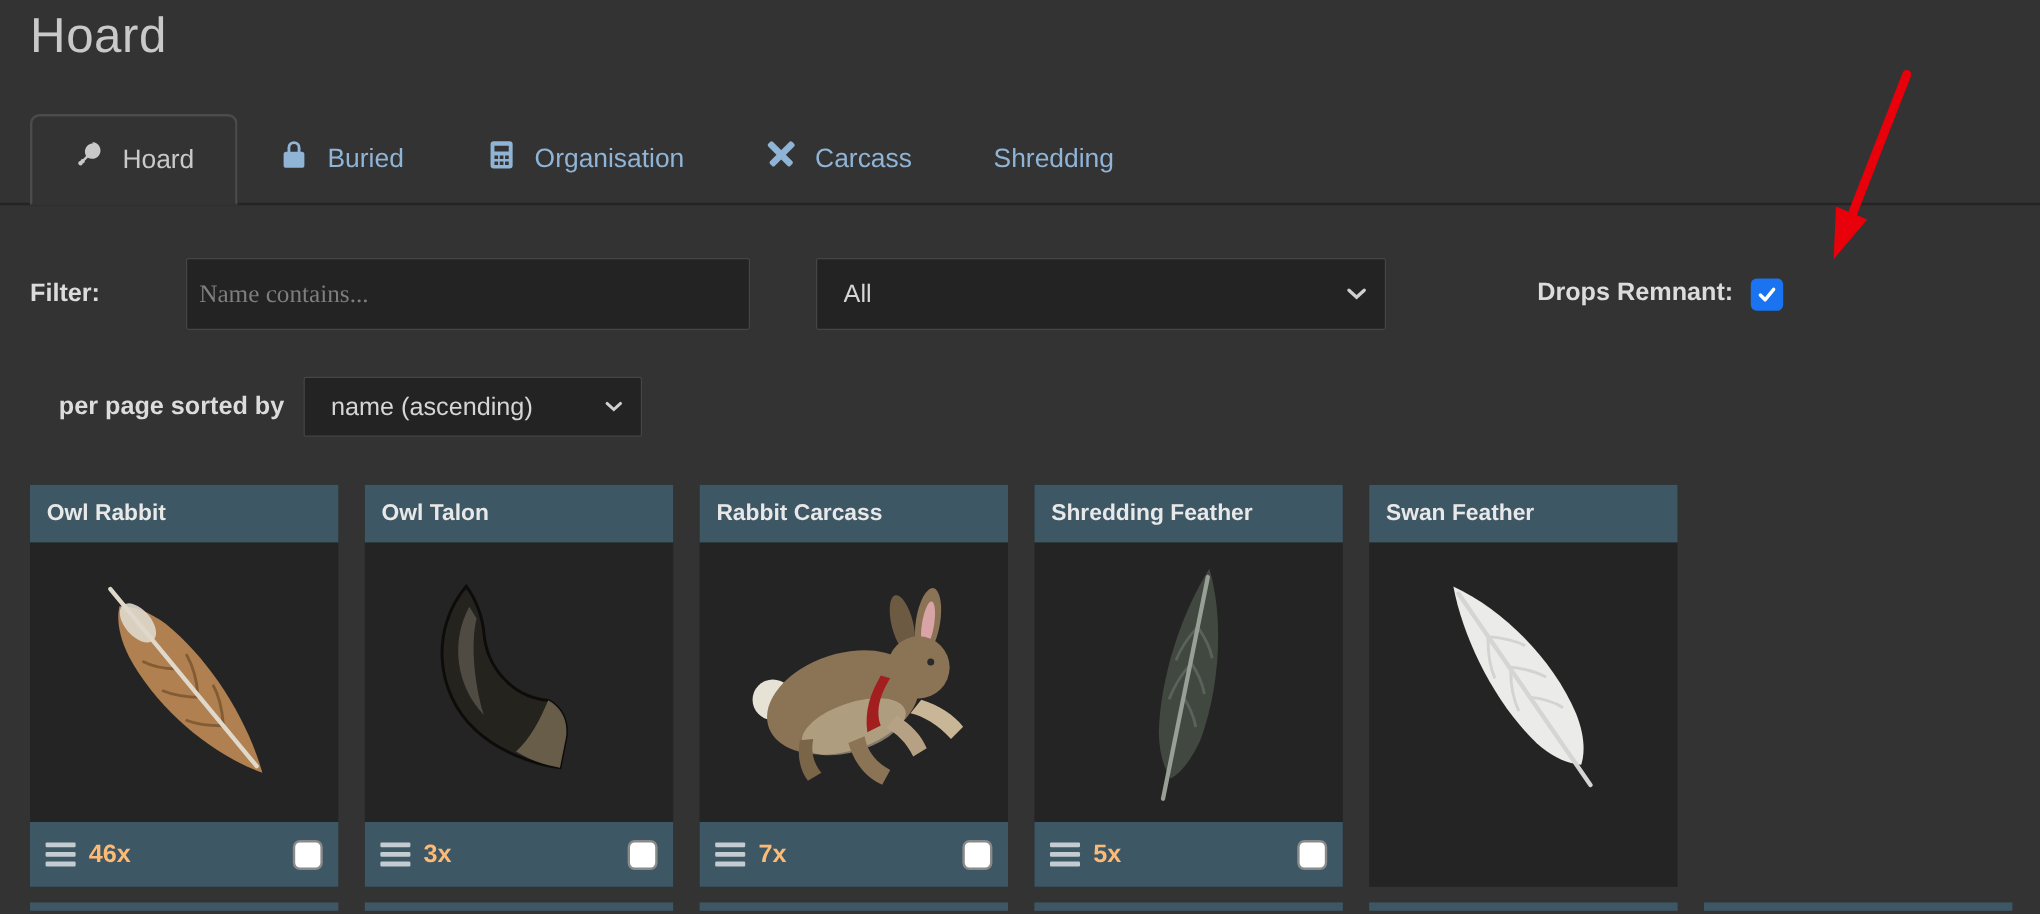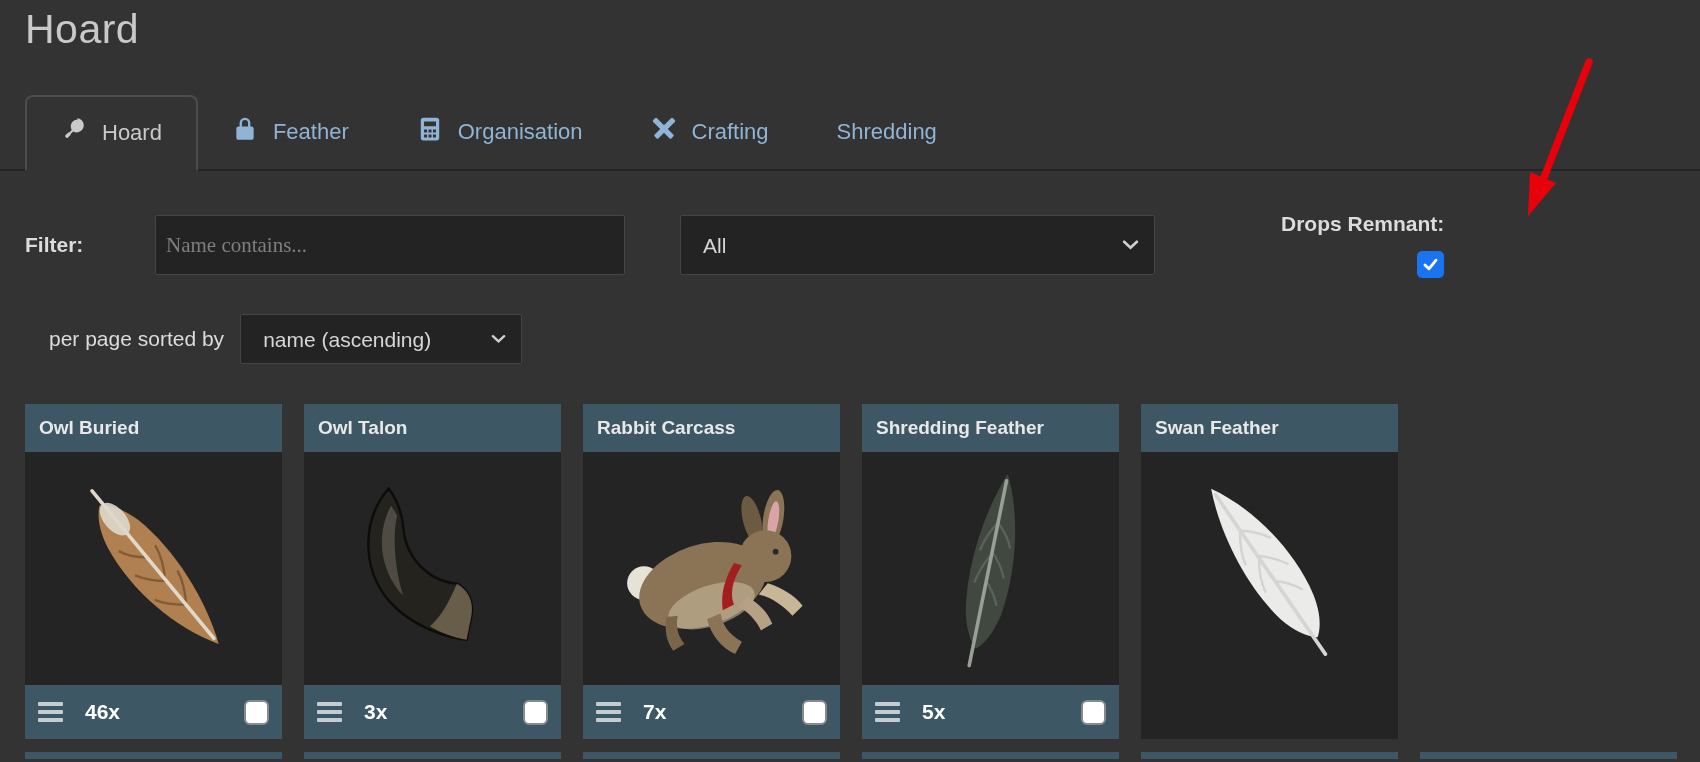--- a/index.html
+++ b/index.html
@@ -40,44 +40,44 @@
   .name-input::placeholder{color:#7e7e7e;}
   .select-wrap{position:relative; height:60px;}
   .select-wrap select{
     appearance:none; -webkit-appearance:none; width:100%; height:100%;
     background:#232323; border:1px solid #454545; color:#d6d6d6; font-size:21px;
     padding:0 44px 0 22px; border-radius:2px; outline:none; cursor:pointer;
     font-family:"Liberation Sans", sans-serif;
   }
   .select-wrap .chev{position:absolute; right:16px; top:50%; transform:translateY(-50%); pointer-events:none; display:flex;}
   .cat-select{margin-left:55px; width:475px;}
-  .remnant{margin-left:126px; display:flex; align-items:flex-end; gap:15px;flex-direction:column;}
+  .remnant{margin-left:126px; display:flex; align-items:flex-start; gap:15px;}
   .remnant-label{font-size:21px; font-weight:700; color:#dcdcdc;}
   .remnant-cb{
     width:27px; height:27px; border-radius:5px; background:var(--checkbox-blue);
     display:flex; align-items:center; justify-content:center; cursor:pointer;
   }
   
   .perpage-row{margin:39px 0 0 25px; height:50px; display:flex; align-items:center; font-size:21px; color:#dcdcdc;}
   .pp-select{width:105px; height:50px;}
   .pp-select select{padding:0 34px 0 20px;}
-  .perpage-text{margin:0 16px 0 24px; font-weight:400;}
+  .perpage-text{margin:0 16px 0 24px; font-weight:700;}
   .sort-select{width:282px; height:50px;}
   
   .grid{margin:40px 0 0 25px; display:flex; gap:22px;}
   .card{width:257px; background:var(--card-body-bg); cursor:pointer;}
   .card-header{
     height:48px; background:var(--card-header-bg); display:flex; align-items:center;
     padding:0 14px; font-size:19px; font-weight:700; color:#e8e8e8; white-space:nowrap;
   }
   .card-image{height:233px; display:flex; align-items:center; justify-content:center; overflow:hidden;}
   .card-footer{height:54px; background:var(--card-header-bg); display:flex; align-items:center; padding:0 13px;}
   .list-icon{display:flex; flex-direction:column; gap:4px; cursor:pointer;}
   .list-icon i{display:block; width:25px; height:4px; background:#c3ccd1; border-radius:1px;}
-  .qty{margin-left:22px; font-size:21px; font-weight:700; color:#ffffff;}
+  .qty{margin-left:11px; font-size:21px; font-weight:700; color:#fdba74;}
   .item-cb{
     margin-left:auto; width:25px; height:25px; background:#ffffff;
     border:2px solid #8a8a8a; border-radius:6px; cursor:pointer;
   }
   .sliver-row{margin:13px 0 0 25px; display:flex; gap:22px;}
   .sliver{width:257px; height:7px; background:var(--card-header-bg);}
   
   .arrow-overlay{position:absolute; left:0; top:0; width:1700px; height:762px; pointer-events:none; z-index:50;}
 </style>
 </head>
@@ -93,38 +93,38 @@
         </svg>
     </span>
     <span>Hoard</span>
   </div>
   <div class="tab">
     <span>
       <svg viewBox="0 0 24 24" fill="currentColor">
           <path d="M12 1.5a5 5 0 0 0-5 5v3.2H6a2 2 0 0 0-2 2v8.3a2 2 0 0 0 2 2h12a2 2 0 0 0 2-2v-8.3a2 2 0 0 0-2-2h-1V6.5a5 5 0 0 0-5-5zm-2.8 5a2.8 2.8 0 0 1 5.6 0v3.2H9.2V6.5z"></path>
         </svg>
     </span>
-    <span>Feather</span>
+    <span>Buried</span>
   </div>
   <div class="tab">
     <span>
       <svg viewBox="0 0 24 24" fill="currentColor" fill-rule="evenodd">
           <path d="M6 1.5h12a2.5 2.5 0 0 1 2.5 2.5v16a2.5 2.5 0 0 1-2.5 2.5H6A2.5 2.5 0 0 1 3.5 20V4A2.5 2.5 0 0 1 6 1.5zM6.5 5v4.5h11V5h-11zm0 7.5v2.8h2.8v-2.8H6.5zm4.1 0v2.8h2.8v-2.8h-2.8zm4.1 0v2.8h2.8v-2.8h-2.8zm-8.2 4.6v2.8h2.8v-2.8H6.5zm4.1 0v2.8h2.8v-2.8h-2.8zm4.1 0v2.8h2.8v-2.8h-2.8z"></path>
         </svg>
     </span>
     <span>Organisation</span>
   </div>
   <div class="tab">
     <span>
       <svg viewBox="0 0 24 24" fill="currentColor">
           <rect x="9.5" y="-1" width="5" height="24" rx="1.4" transform="rotate(45 12 12)"></rect>
           <rect x="9.5" y="-1" width="5" height="24" rx="1.4" transform="rotate(-45 12 12)"></rect>
         </svg>
     </span>
-    <span>Crafting</span>
+    <span>Carcass</span>
   </div>
   <div class="tab">
     <span>Shredding</span>
   </div>
 </div>
 
 <div class="filter-row">
   <span class="filter-label">Filter:</span>
   <input class="name-input" type="text" placeholder="Name contains..." style="">
   <div class="select-wrap cat-select">
@@ -153,21 +153,21 @@
       <svg width="15" height="10" viewBox="0 0 16 10">
           <path d="M2 2l6 5.5L14 2" fill="none" stroke="#cfcfcf" stroke-width="2.6" stroke-linecap="round"></path>
         </svg>
     </span>
   </div>
 </div>
 
 <div class="grid">
 
   <div class="card">
-    <div class="card-header">Owl Buried</div>
+    <div class="card-header">Owl Rabbit</div>
     <div class="card-image">
       <svg width="205" height="218" viewBox="0 0 120 180">
         <g transform="rotate(139 60 90)">
           <path d="M60 8 C78 40 86 88 77 128 C73 144 66 154 59 159 C52 153 46 143 43 129 C36 90 44 42 60 8 Z" fill="#b08050"></path>
           <path d="M59 50 C66 56 72 62 76 70 M58 75 C66 82 71 88 75 96 M57 100 C64 106 69 112 72 120 M59 50 C53 58 48 66 46 76 M58 78 C52 86 48 94 46 104" stroke="rgba(80,48,16,0.45)" stroke-width="2" fill="none"></path>
           <ellipse cx="57" cy="142" rx="9" ry="16" fill="#ded8cc" opacity="0.9"></ellipse>
           <path d="M60 14 C59 60 58 110 56 172" stroke="#e0d8ca" stroke-width="3" fill="none" stroke-linecap="round"></path>
         </g>
       </svg>
     </div>

